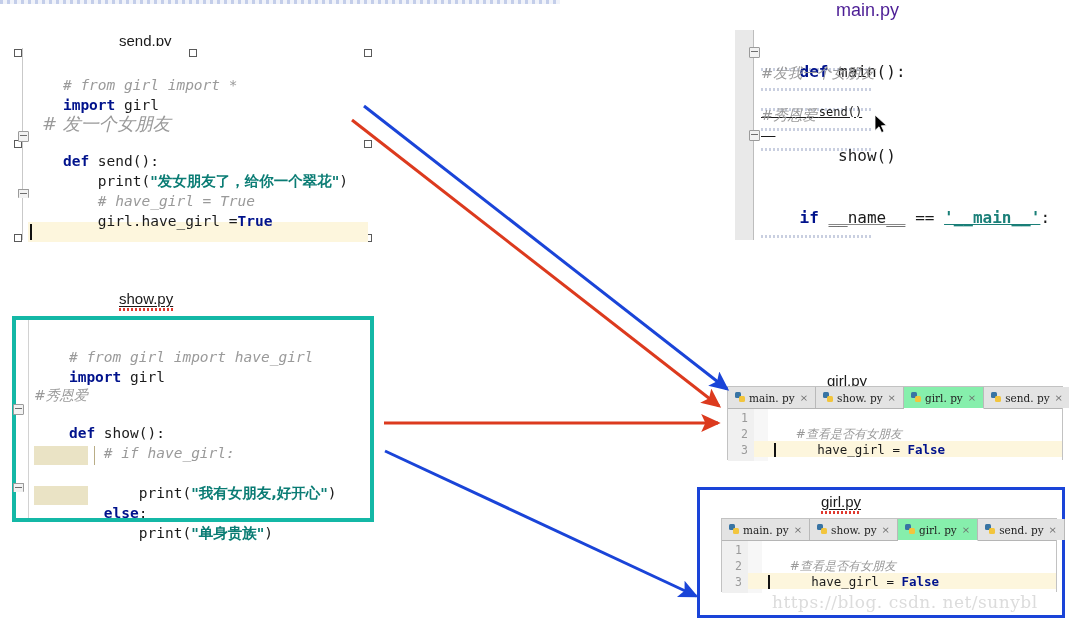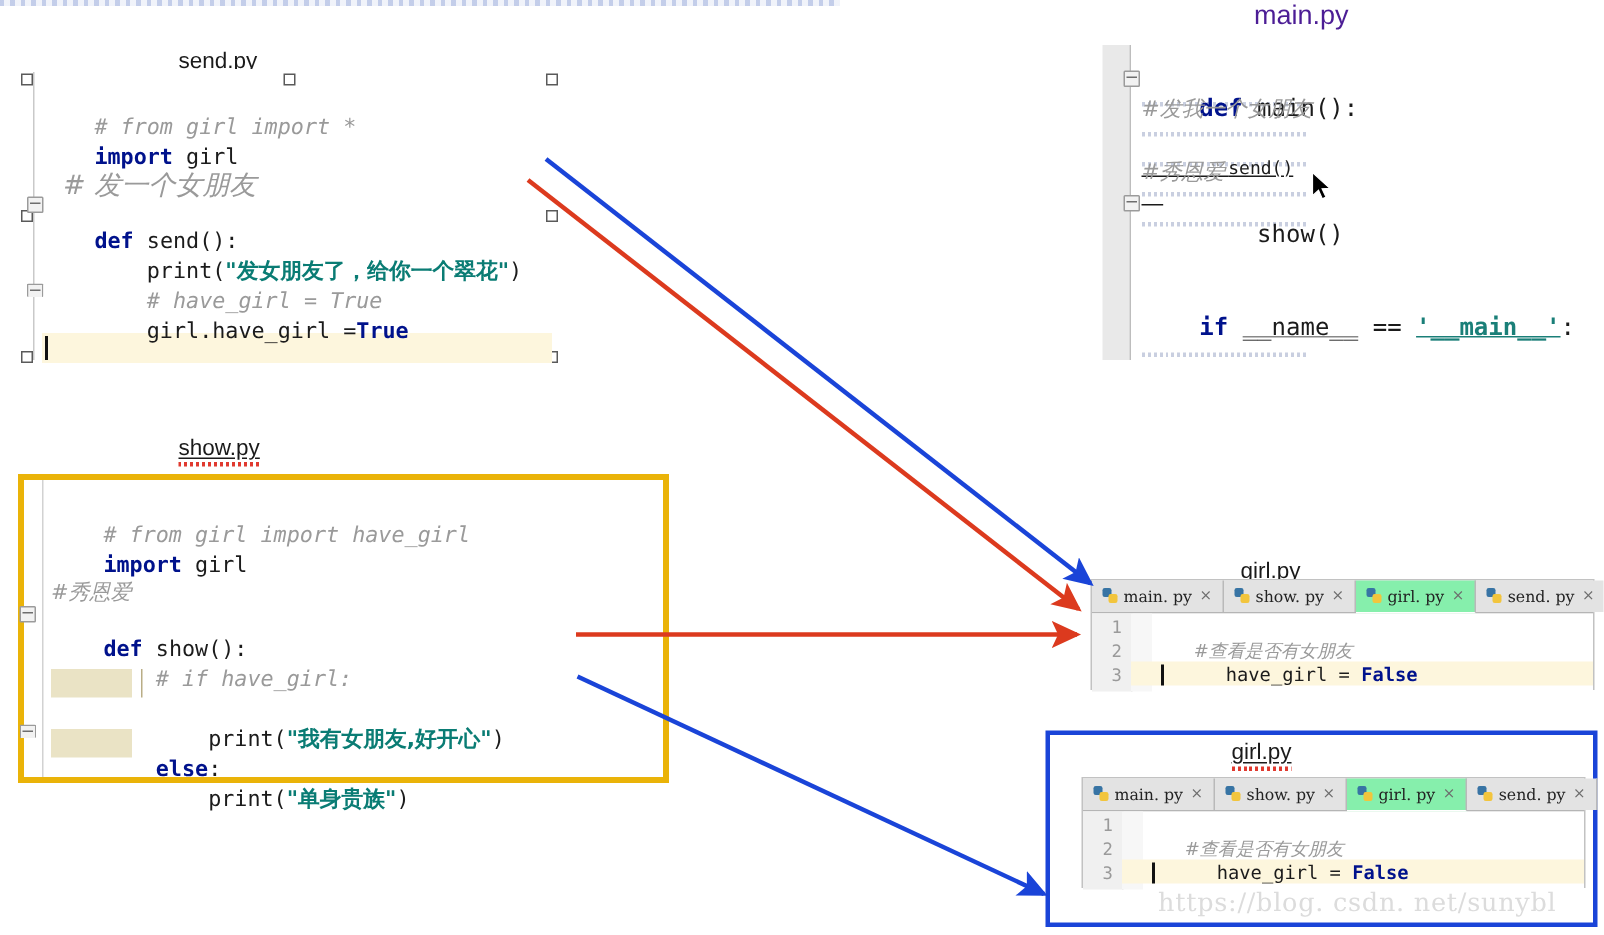--- a/index.html
+++ b/index.html
@@ -42,22 +42,22 @@
   #send-block .caretline{position:absolute;left:22px;right:2px;height:20px;background:#fdf6dd;}
   .handle{position:absolute;width:6px;height:6px;border:1px solid #5a5a5a;background:#fff;}
 
   .fold{
     position:absolute;width:9px;height:9px;border:1px solid #9b9b9b;background:#f2f2f2;
     border-radius:1px;
   }
   .fold:before{content:"";position:absolute;left:1px;right:1px;top:3px;height:1px;background:#6e6e6e;}
 
   
-  #show-block{left:12px;top:316px;width:434px;height:206px;background:#fff;
-    border:4px solid #eab308;box-sizing:border-box;}
+  #show-block{left:12px;top:316px;width:362px;height:206px;background:#fff;
+    border:4px solid #14b8a6;box-sizing:border-box;}
   #show-block .gutterline{position:absolute;left:12px;top:0;bottom:0;width:1px;background:#d2d2d2;}
   .indentbox{position:absolute;height:19px;background:#eae3c5;}
   .indentbar{position:absolute;width:1px;height:19px;background:#b9ad86;}
 
   
   #main-block{left:735px;top:30px;width:330px;height:210px;background:#fff;}
   #main-block .railgutter{position:absolute;left:0;top:0;bottom:0;width:18px;background:#e9e9e9;}
   #main-block .railline{position:absolute;left:18px;top:0;bottom:0;width:1px;background:#bdbdbd;}
   .dotline{position:absolute;height:3px;
     background-image:repeating-linear-gradient(90deg,#c9cfe0 0 2px,transparent 2px 4px);}

